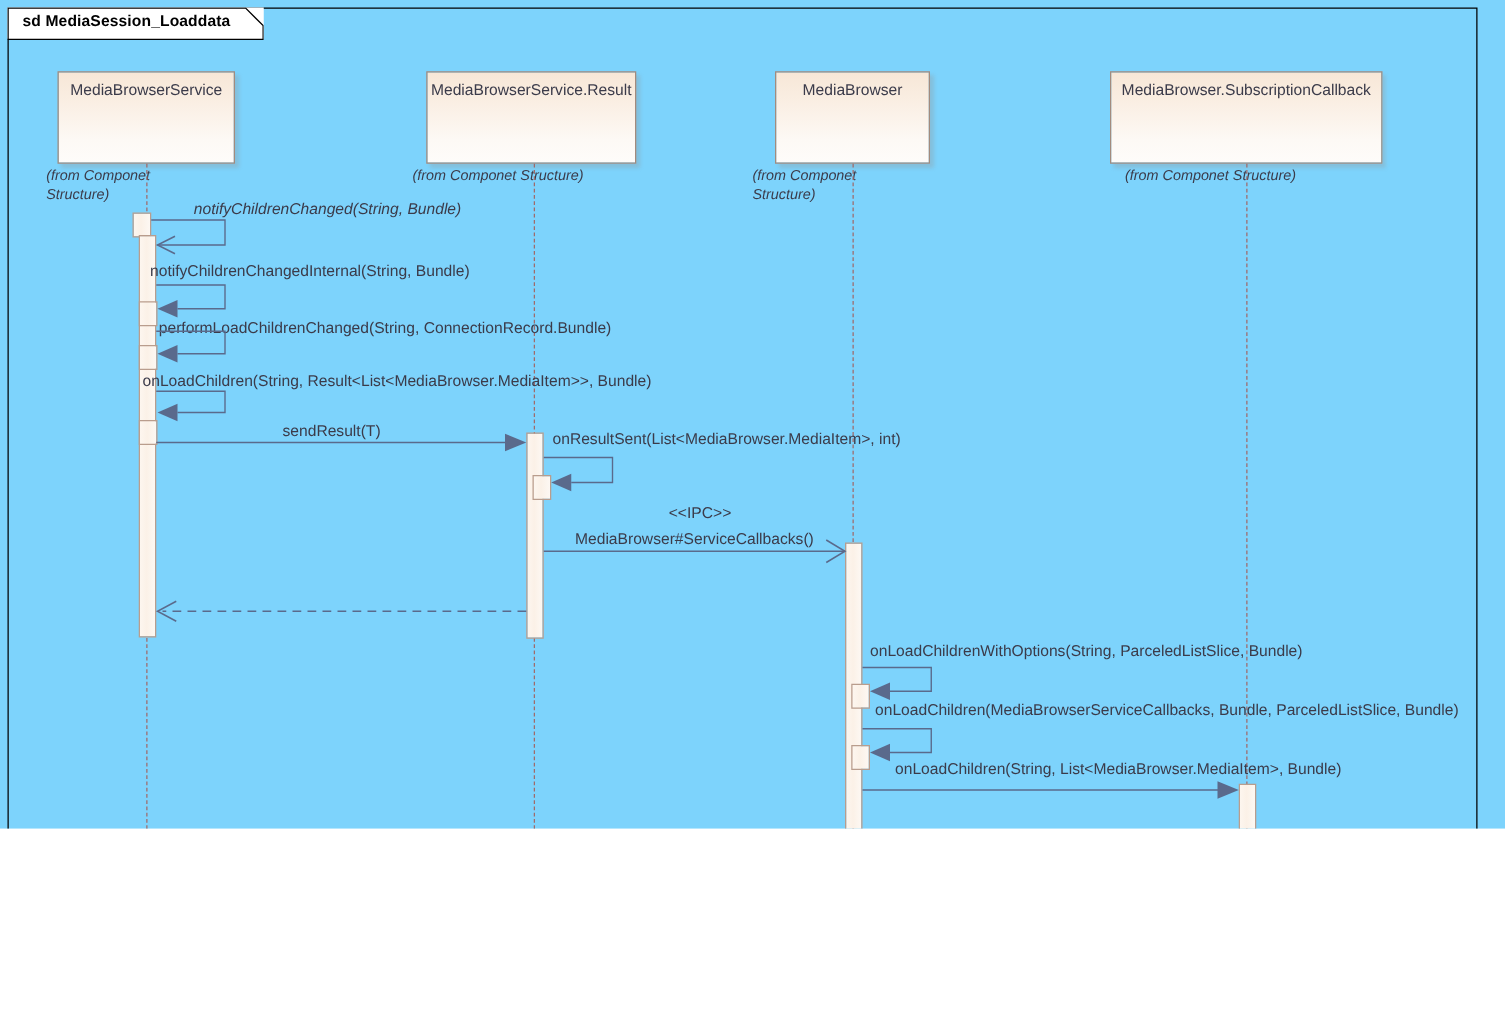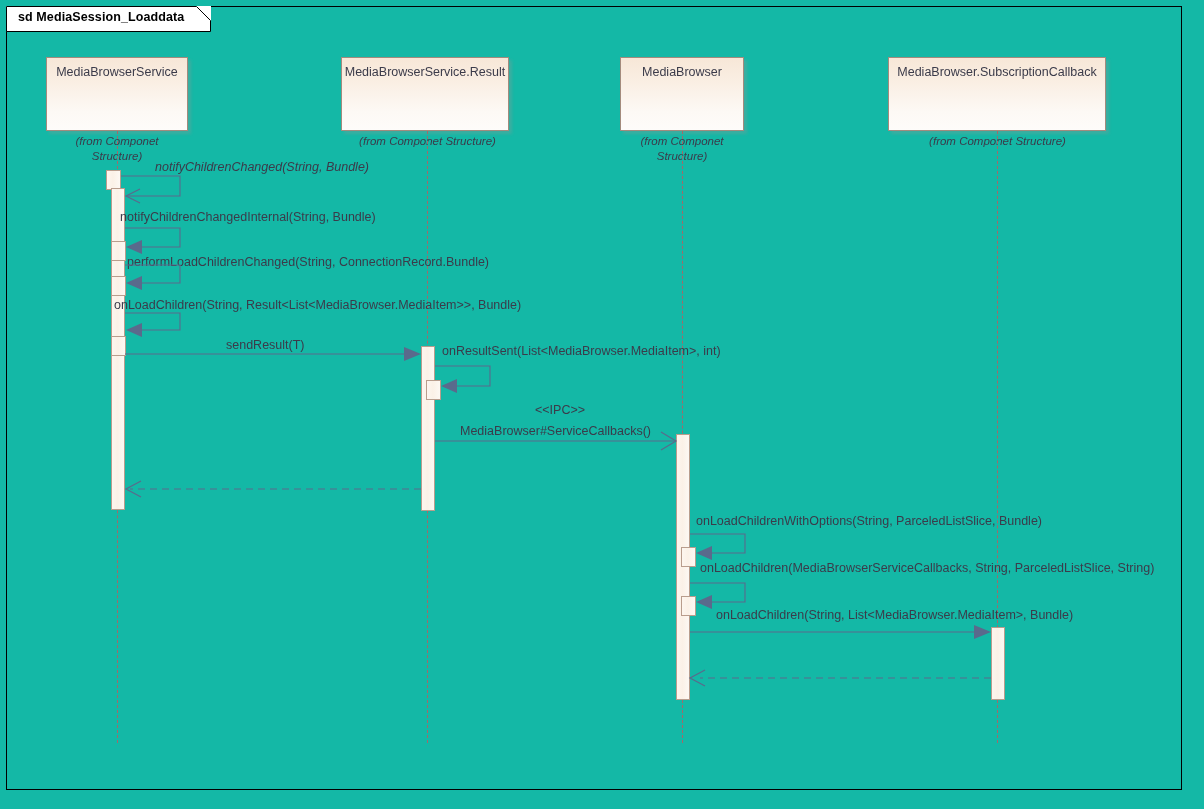--- a/index.html
+++ b/index.html
@@ -7,22 +7,22 @@
     margin: 0;
     padding: 0;
     background: #ffffff;
   }
   body {
     font-family: "Liberation Sans", sans-serif;
   }
   #canvas {
     position: relative;
     width: 1204px;
-    height: 809px;
-    background: #14b8a6;
+    height: 663px;
+    background: #7dd3fc;
     overflow: hidden;
   }
   
   .frame {
     position: absolute;
     left: 6px;
     top: 6px;
     width: 1176px;
     height: 784px;
     border: 1px solid #000000;
@@ -62,21 +62,21 @@
     right: 0;
     top: 7px;
     text-align: center;
     font-size: 12.5px;
     color: #3b3b4a;
     white-space: nowrap;
     overflow: visible;
   }
   .head-sub {
     position: absolute;
-    text-align: center;
+    text-align: left;
     font-size: 11.5px;
     font-style: italic;
     color: #3b3b4a;
     line-height: 15px;
     white-space: pre-line;
   }
   
   .lifeline {
     position: absolute;
     width: 0;
@@ -210,21 +210,21 @@
     <path class="ln-dash" d="M421,489 L130,489"></path>
     <path class="hd-open" d="M141,481 L126,489 L141,497"></path>
   </svg>
 
   <div class="msg-label" style="left:696px; top:514px;">onLoadChildrenWithOptions(String, ParceledListSlice, Bundle)</div>
   <svg class="msg-svg" style="left:0; top:0; width:1204px; height:809px;">
     <path class="ln" d="M690,534 L745,534 L745,553 L712,553"></path>
     <path class="hd-solid" d="M712,546 L696,553 L712,560 Z"></path>
   </svg>
 
-  <div class="msg-label" style="left:700px; top:561px;">onLoadChildren(MediaBrowserServiceCallbacks, String, ParceledListSlice, String)</div>
+  <div class="msg-label" style="left:700px; top:561px;">onLoadChildren(MediaBrowserServiceCallbacks, Bundle, ParceledListSlice, Bundle)</div>
   <svg class="msg-svg" style="left:0; top:0; width:1204px; height:809px;">
     <path class="ln" d="M690,583 L745,583 L745,602 L712,602"></path>
     <path class="hd-solid" d="M712,595 L696,602 L712,609 Z"></path>
   </svg>
 
   <div class="msg-label" style="left:716px; top:608px;">onLoadChildren(String, List&lt;MediaBrowser.MediaItem&gt;, Bundle)</div>
   <svg class="msg-svg" style="left:0; top:0; width:1204px; height:809px;">
     <path class="ln" d="M690,632 L975,632"></path>
     <path class="hd-solid" d="M974,625 L991,632 L974,639 Z"></path>
   </svg>

